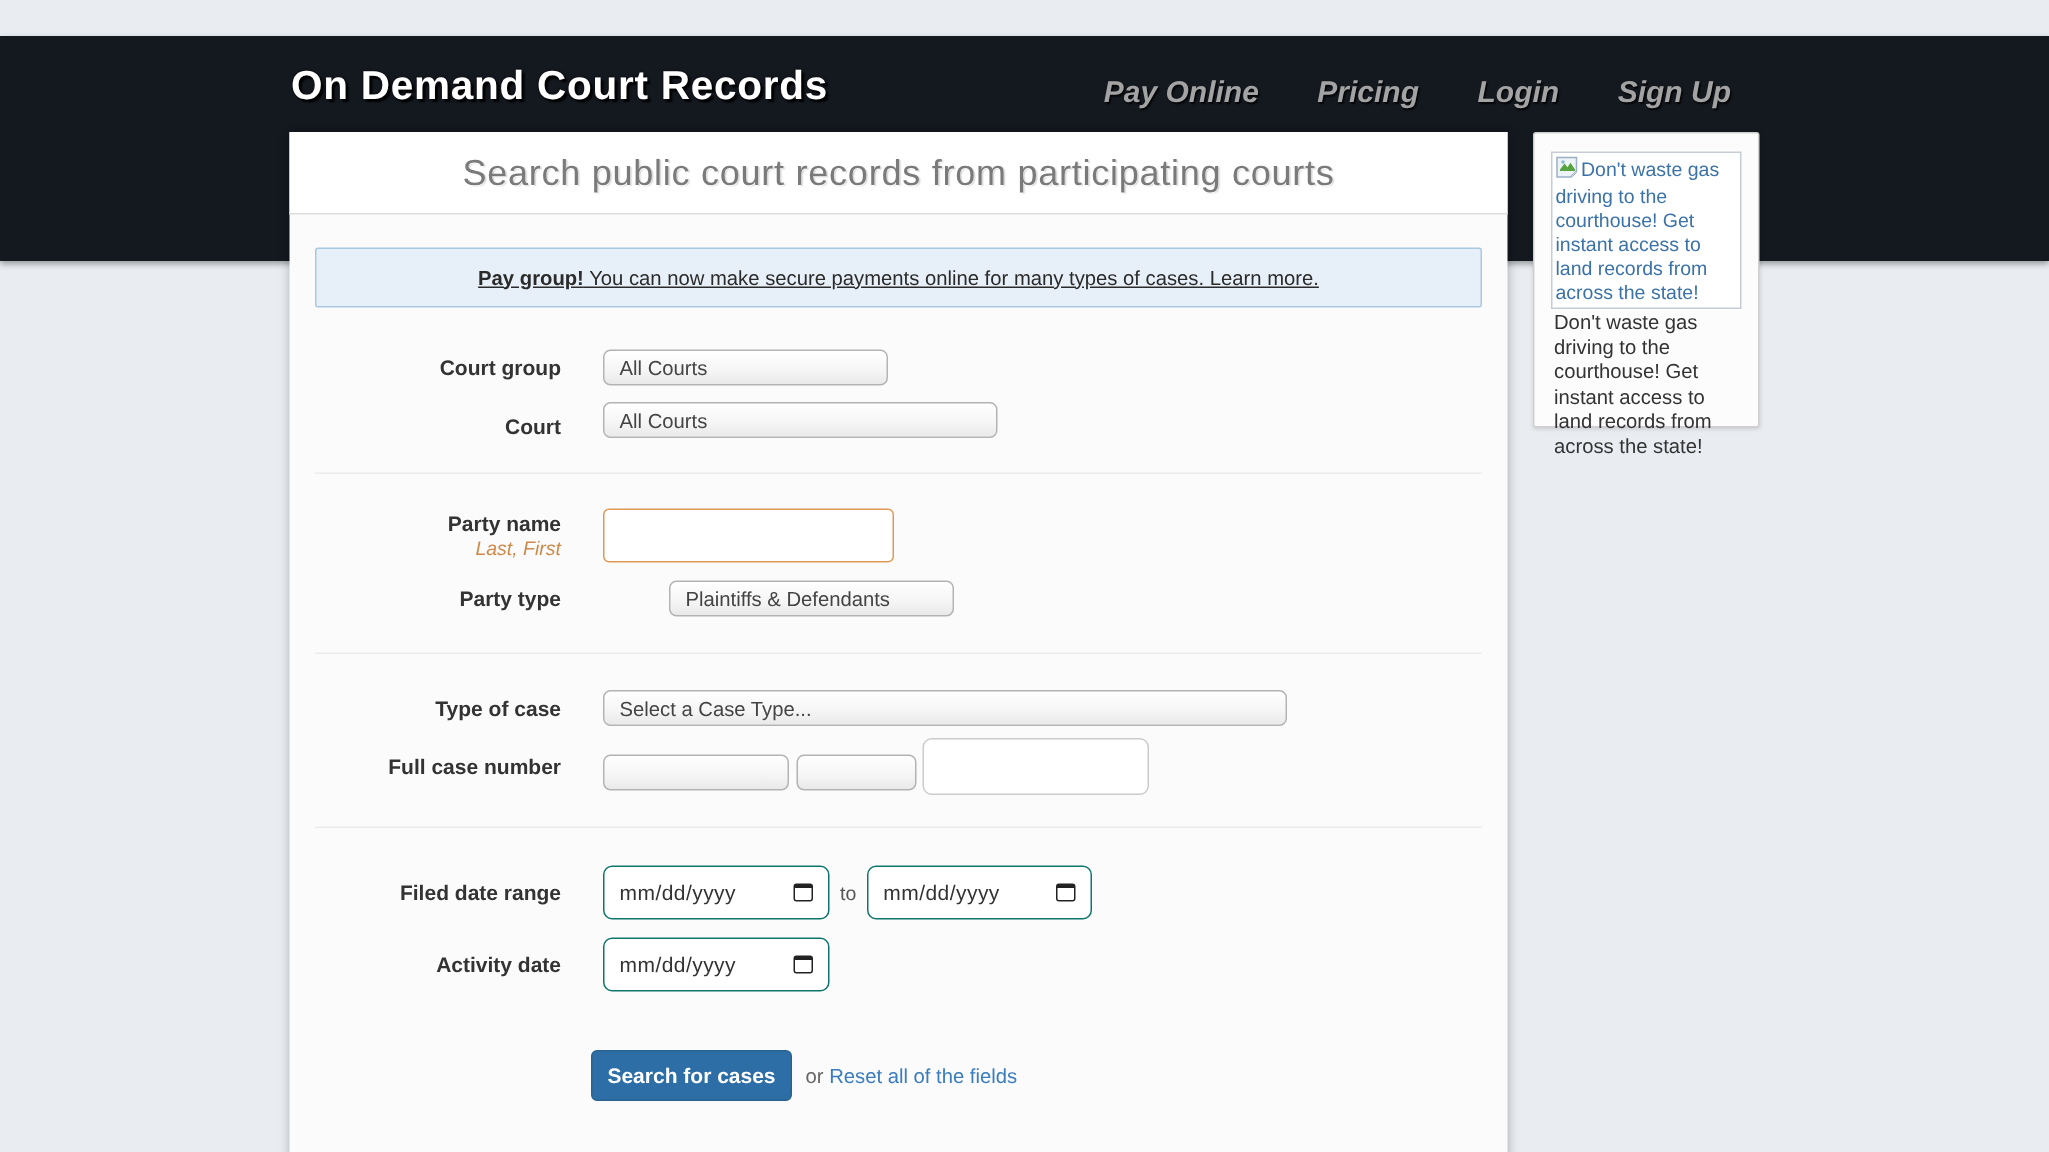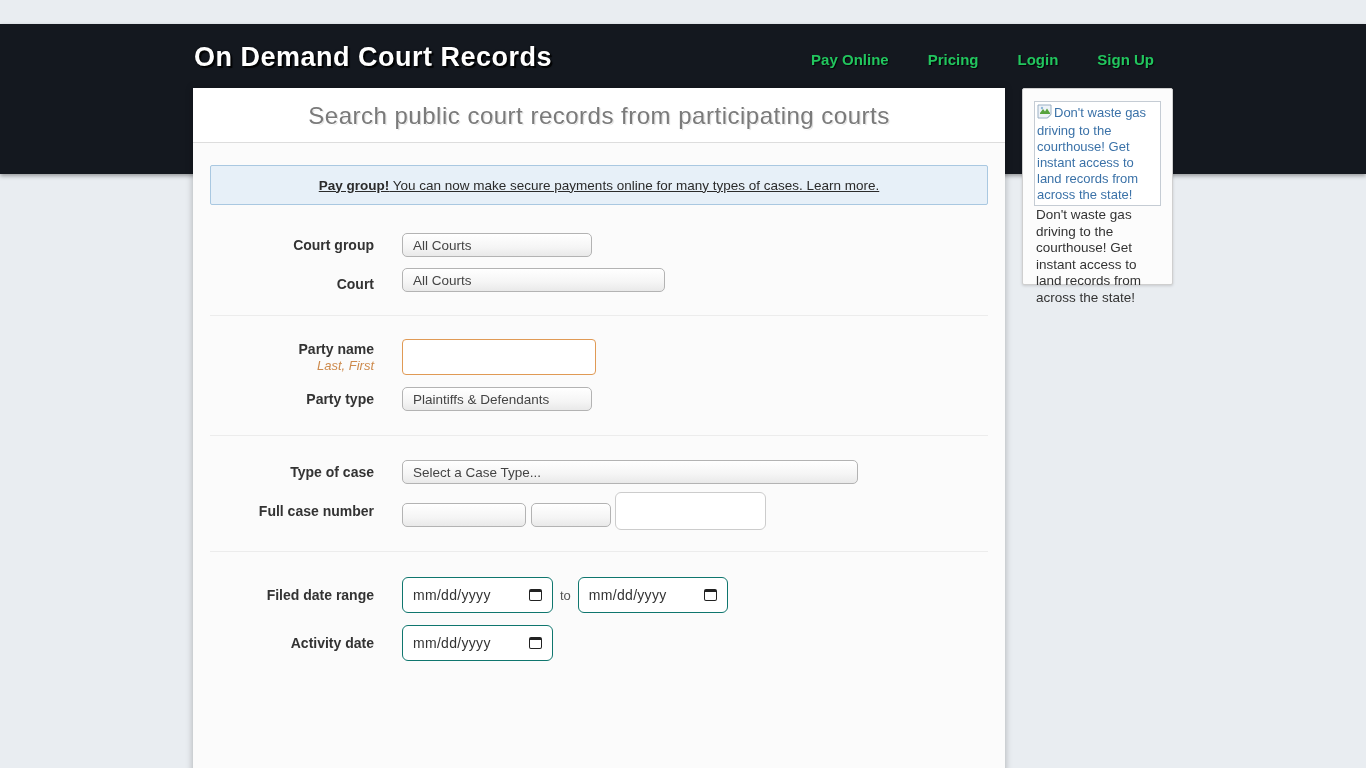--- a/index.html
+++ b/index.html
@@ -6,22 +6,22 @@
   html,body { width:1366px; height:768px; overflow:hidden;
     font-family:"Liberation Sans", sans-serif; background:#e9edf1; }
 
   
   .topband { position:absolute; left:0; top:0; width:1366px; height:150px;
     background:#14181f; box-shadow:0 2px 4px rgba(0,0,0,.35);margin-top:24px; }
   .site-title { position:absolute; left:194px; top:18px; font-size:27px; font-weight:bold;
     color:#fff; letter-spacing:.5px;
     text-shadow:2px 2px 1px rgba(0,0,0,.9), 0 0 2px rgba(0,0,0,.6); }
   .nav { position:absolute; right:212px; top:27px; display:flex; gap:39px; }
-  .nav a { color:#22c55e; font-size:15px; font-weight:bold; text-decoration:none;
-    text-shadow:1px 1px 1px rgba(0,0,0,.8); cursor:pointer; }
+  .nav a { color:#a3a3a3; font-size:20px; font-weight:bold; text-decoration:none;
+    text-shadow:1px 1px 1px rgba(0,0,0,.8); cursor:pointer;font-style:italic; }
 
   
   .panel { position:absolute; left:193px; top:88px; width:812px; height:700px;
     background:#fbfbfb; box-shadow:0 0 7px rgba(0,0,0,.28); }
   .panel-head { height:55px; background:#fff; border-bottom:1px solid #ddd;
     text-align:center; line-height:55px; font-size:24px; color:#7a7a7a;
     letter-spacing:.5px; text-shadow:0 1px 0 #fff, 1px 1px 1px rgba(0,0,0,.18); }
 
   .banner { position:absolute; left:17px; top:77px; width:778px; height:40px;
     background:#e7f0f8; border:1px solid #a9c8e1; border-radius:2px;
@@ -110,21 +110,21 @@
   <div class="divider" style="top:227px;"></div>
 
   <div class="frow" style="top:251px; height:36px;">
     <div class="lbl">
       <span>Party name</span>
       <span class="hint">Last, First</span>
     </div>
     <input class="party-input gap" type="text" style="">
   </div>
 
-  <div class="frow" style="top:299px; height:24px;">
+  <div class="frow" style="top:299px; height:24px;gap:44px;">
     <div class="lbl">Party type</div>
     <div class="sel gap" style="width:190px;">
       <span>Plaintiffs &amp; Defendants</span>
     </div>
   </div>
 
   <div class="divider" style="top:347px;"></div>
 
   <div class="frow" style="top:404px; height:38px;">
     <div class="lbl">Full case number</div>
@@ -158,20 +158,28 @@
   </div>
 
   <div class="frow" style="top:537px; height:36px;">
     <div class="lbl">Activity date</div>
     <div class="datebox gap">
       <span class="ph">mm/dd/yyyy</span>
       <span class="cal-icon"></span>
     </div>
   </div>
 
+  <div class="frow" style="top:612px; height:34px;">
+    <div style="width:201px;"></div>
+    <button class="search-btn">Search for cases</button>
+    <span class="reset-wrap">
+      <span>or</span>
+      <a>Reset all of the fields</a>
+    </span>
+  </div>
 </div>
 
 <div class="adcard">
   <div class="ad-altbox">
     <span class="broken-img">
       <svg width="16" height="15" viewBox="0 0 16 15">
         <path d="M1 1 h13 v9 l-4 4 h-9 z" fill="#eef3f8" stroke="#9bb0c4" stroke-width="1"></path>
         <path d="M3 9 l3-4 2 2.5 2-3 3 4.5 v1 h-10 z" fill="#57a33e"></path>
         <circle cx="5" cy="4" r="1.2" fill="#8fb8d8"></circle>
         <path d="M10 14 l4-4 v1 l-3 3 z" fill="#ffffff" stroke="#9bb0c4" stroke-width="0.6"></path>

